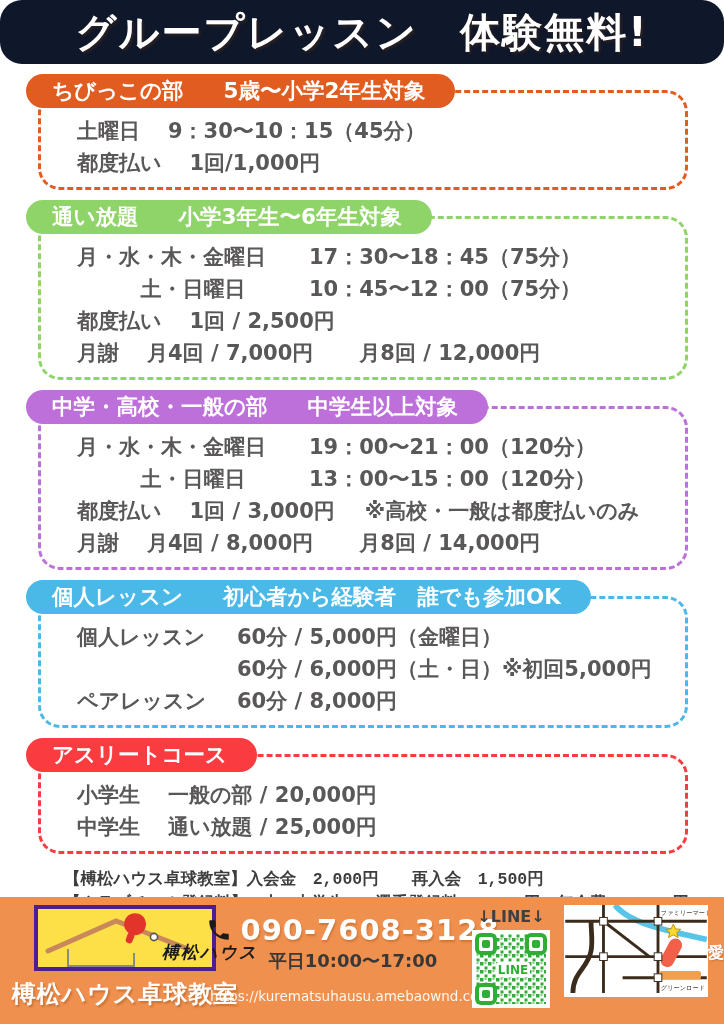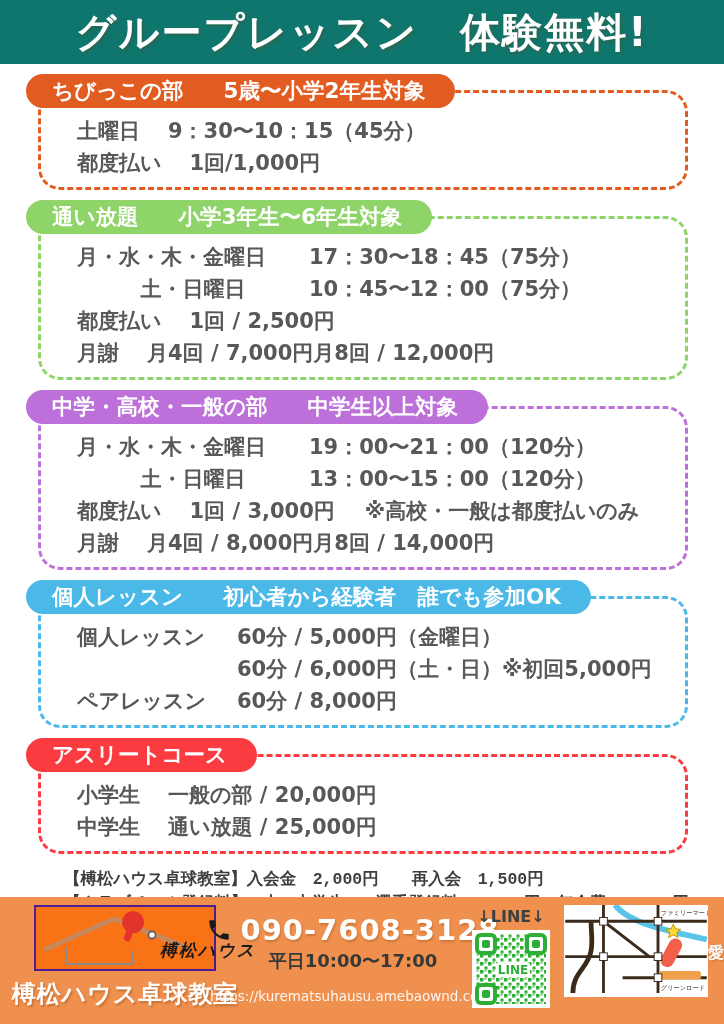--- a/index.html
+++ b/index.html
@@ -6,22 +6,22 @@
   html,body { margin:0; padding:0; }
   body {
     width:724px; height:1024px;
     font-family:"DejaVu Sans","Liberation Sans",sans-serif;
     background:#ffffff;
   }
   .page { position:relative; width:724px; height:1024px; background:#fff; overflow:hidden; }
 
   
   .header-band {
-    height:64px; background:#0f766e;
-    display:flex; align-items:center; justify-content:center;
+    height:64px; background:#0f172a;
+    display:flex; align-items:center; justify-content:center;border-radius:22px;
   }
   .main-title {
     color:#fff; font-size:40px; font-weight:800; letter-spacing:2px;
     text-shadow:2px 2px 3px rgba(120,60,10,.28);
     white-space:nowrap; line-height:1;
   }
 
   
   .content { padding:10px 36px 0 38px; }
   .lesson-section { margin-bottom:10px; }
@@ -37,42 +37,42 @@
   .pill-target:empty { display:none; }
   .box {
     border:3px dashed var(--c); border-radius:22px;
     margin-top:-18px; padding:22px 12px 8px 36px;
   }
   .row { font-size:21px; font-weight:600; color:#595757; line-height:32px; white-space:nowrap; }
   .day   { display:inline-block; width:232px; }
   .day.center { text-align:center; }
   .lbl  { margin-right:28px; }
   .plabel { display:inline-block; min-width:160px; }
-  .val2 { }
+  .val2 { margin-left:46px; }
   .val2:empty { display:none; }
 
   
   .fees { padding:4px 0 0 26px; font-size:16.5px; color:#3d3d3d; font-weight:600; line-height:24px; }
   .fee-line { white-space:nowrap;font-family:Liberation Mono, monospace; }
   .fee-bracket { font-weight:700; }
   .fee-group {
     display:inline-block; min-width:112px; text-align:center;
     border-bottom:2px solid #3d3d3d; margin-right:16px;
   }
   .fee-line.indent { padding-left:187px; }
 
   
   .footer-band {
     position:absolute; left:0; right:0; bottom:0; height:127px;
     background:#F0904E;
     display:flex; align-items:flex-start;
     padding:8px 8px 0 12px; gap:10px;
   }
   .logo-col { width:226px; display:flex; flex-direction:column; align-items:center; }
-  .logo-box { width:182px; height:66px; background:#f97316; border:2px solid #4c1d95; }
+  .logo-box { width:182px; height:66px; background:#fde047; border:4px solid #4c1d95; }
   .school-name {
     color:#fff; font-weight:800; font-size:24px; margin-top:7px; letter-spacing:1px;
     text-shadow:1.5px 1.5px 2px rgba(120,60,10,.35); white-space:nowrap;
   }
   .phone-col { flex:1; display:flex; flex-direction:column; align-items:center; padding-top:8px; min-width:0; }
   .phone-row { display:flex; align-items:center; gap:8px; }
   .phone-icon { width:26px; height:26px; flex:0 0 auto; }
   .phone-number {
     color:#fff; font-size:29px; font-weight:700; letter-spacing:1px;
     text-shadow:1px 2px 2px rgba(120,60,10,.3); white-space:nowrap;

